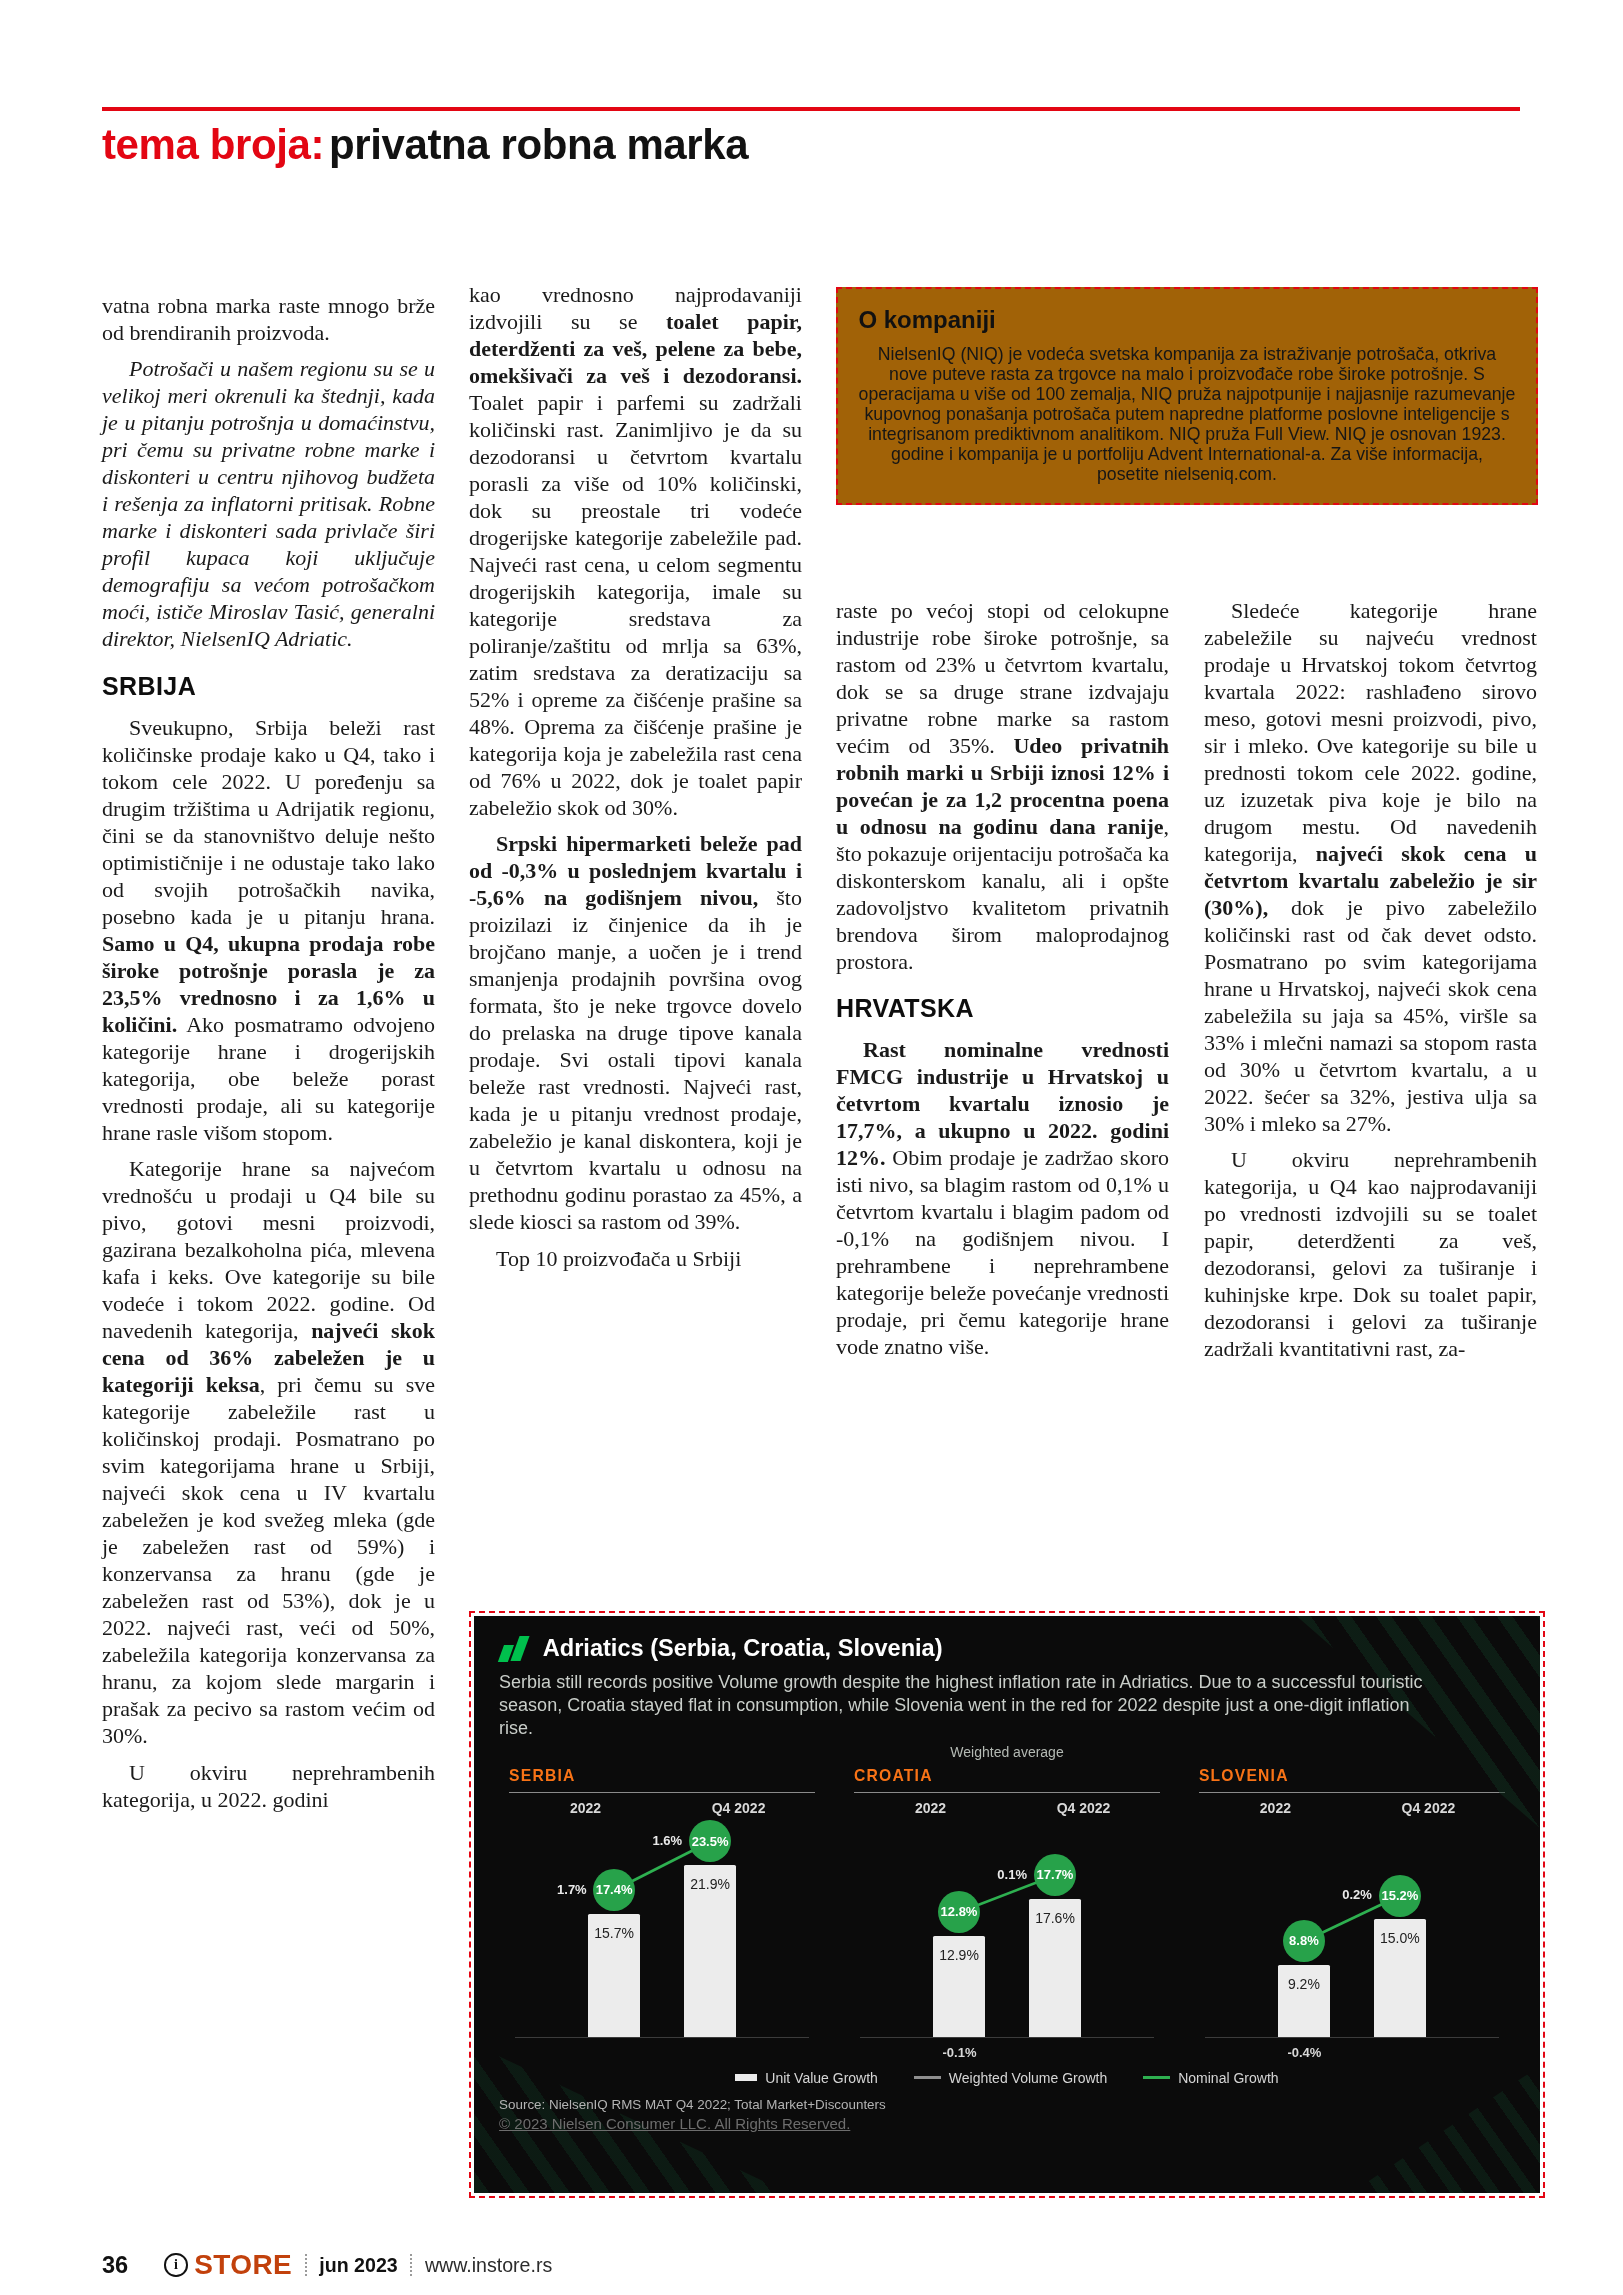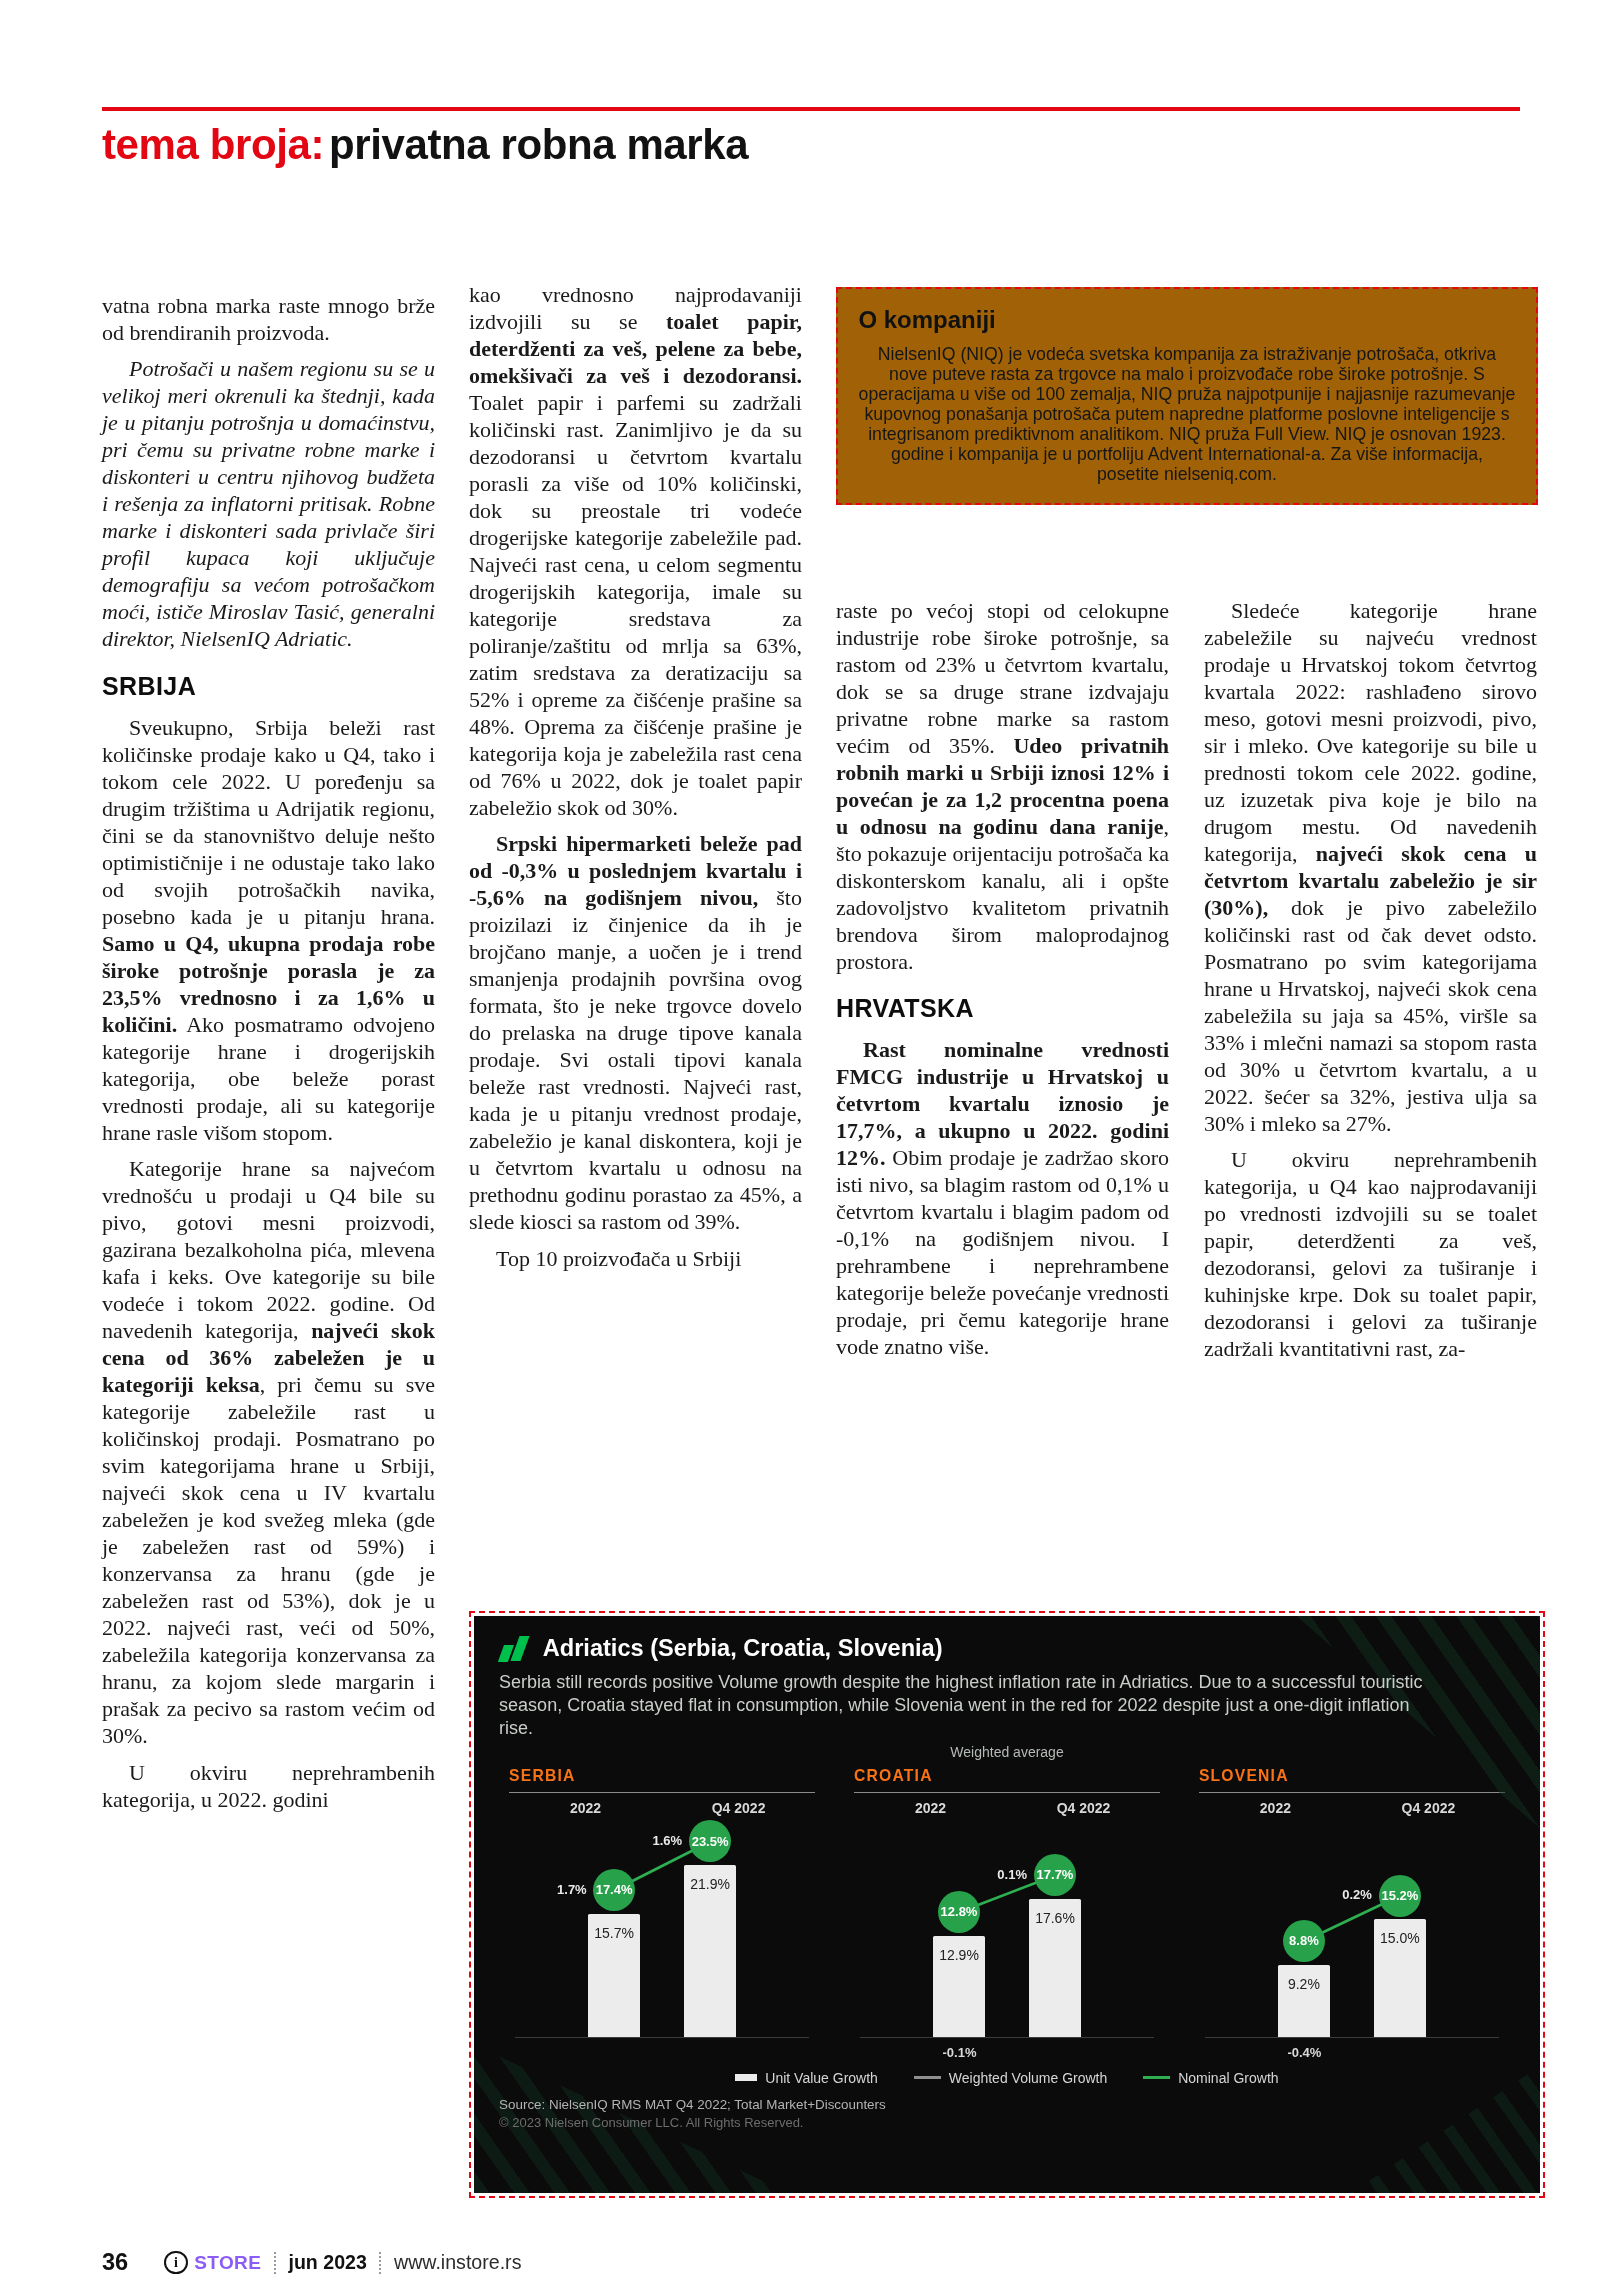--- a/index.html
+++ b/index.html
@@ -77,31 +77,31 @@
                   color:#eaeaea; z-index:2; }
   .volume-label.neg { width:71px; text-align:center; color:#d9d9d9; }
 
   .chart-legend { display:flex; justify-content:center; align-items:center; gap:36px; margin-top:7.9px; }
   .legend-item { display:flex; align-items:center; gap:7.9px; font-size:14px; color:#d6d6d6; }
   .sw { display:inline-block; }
   .sw0 { width:22px; height:7.9px; background:#ececec; }
   .sw1 { width:27px; height:3.1px; background:#8f8f8f; }
   .sw2 { width:27px; height:3.1px; background:#2eb050; }
   .chart-source { padding:11px 25px 0; font-size:13.4px; color:#b3b3b3; position:relative; z-index:1; }
-  .chart-smallprint { padding:3.1px 25px; font-size:13px; color:#6d6d6d; position:relative; z-index:1; }
+  .chart-smallprint { padding:3.1px 25px; font-size:15px; color:#6d6d6d; position:relative; z-index:1;text-decoration:underline; }
 
   
   .footer { position:absolute; left:102px; top:2249px; display:flex; align-items:center;
             font-family:"Liberation Sans", sans-serif; }
   .page-number { font-size:23.6px; font-weight:bold; color:#111; }
   .store-logo { display:flex; align-items:center; gap:6.3px; margin-left:36px; }
   .store-circle { width:23.6px; height:23.6px; border:2.7px solid #111; border-radius:50%;
                   display:flex; align-items:center; justify-content:center;
                   font-family:"Liberation Serif", serif; font-weight:bold; font-size:14px; color:#111; }
-  .store-word { font-size:19px; font-weight:bold; color:#8b5cf6; letter-spacing:0.4px; }
+  .store-word { font-size:28px; font-weight:bold; color:#c2410c; letter-spacing:0.4px; }
   .footer-sep { width:0; height:22px; border-left:2.4px dotted #9a9a9a; margin:0 12.6px; }
   .footer-issue { font-size:19.6px; font-weight:bold; color:#111; }
   .footer-site  { font-size:19.6px; color:#2c2c2c; }
 </style>
 </head>
 <body>
 
 <div>
 
   <div class="header-rule"></div>

